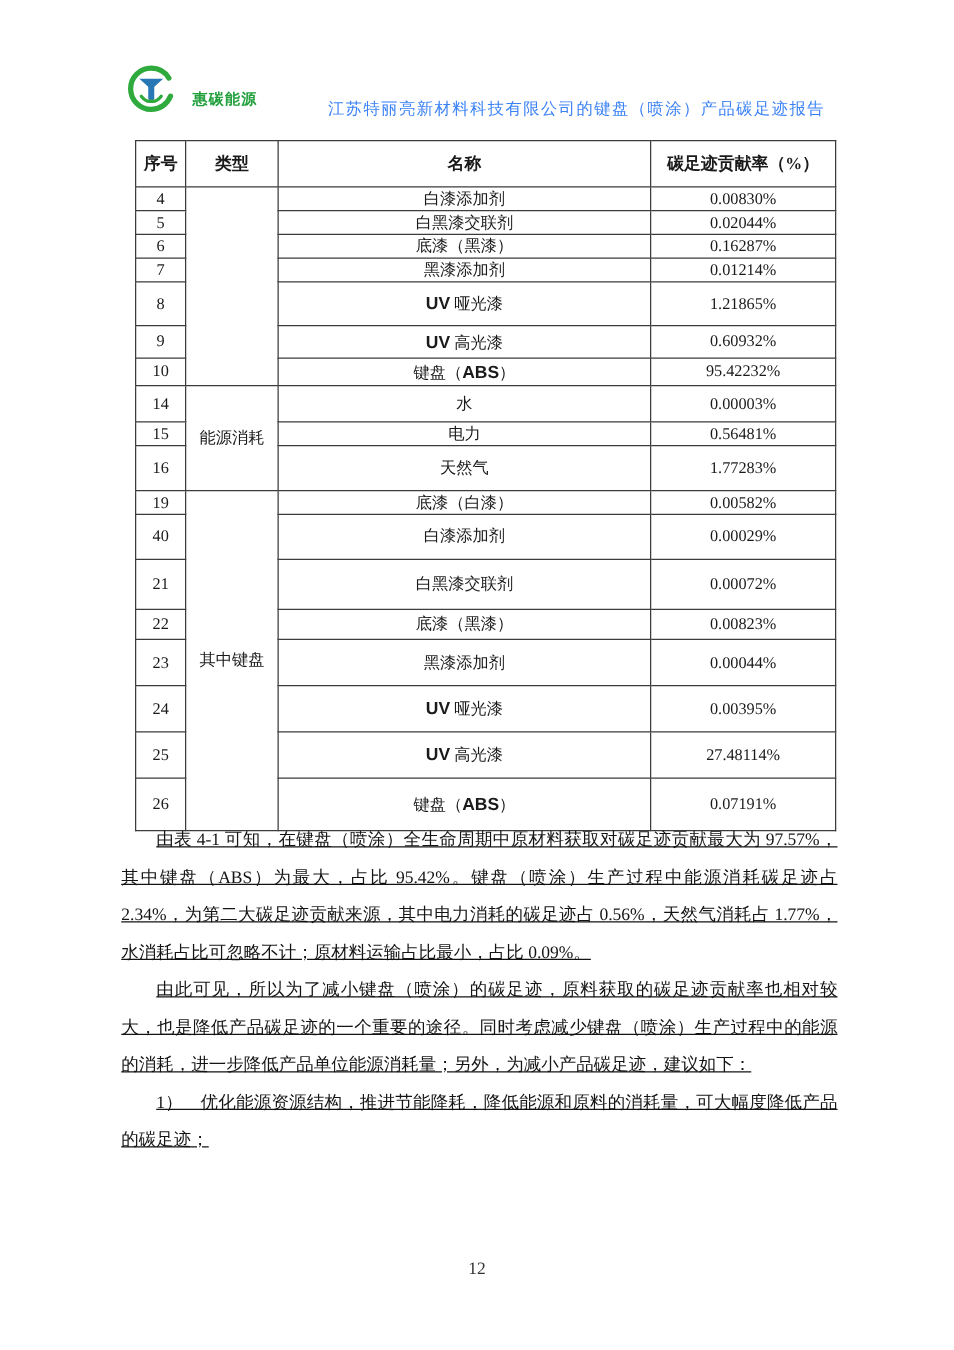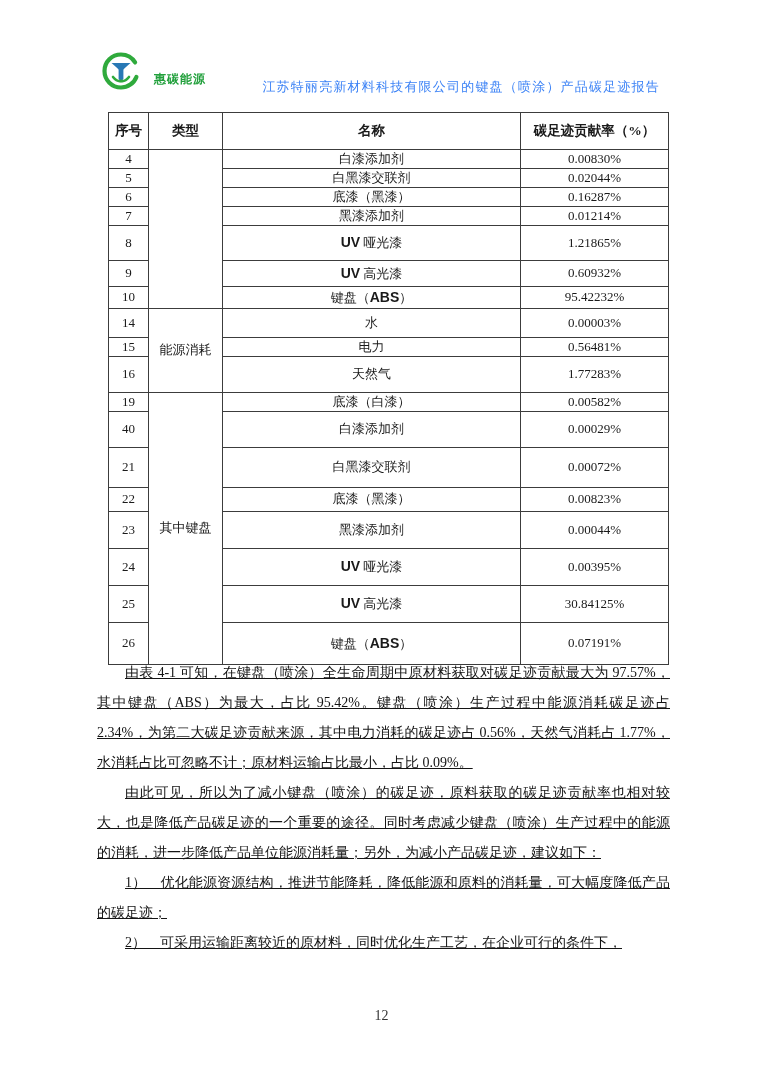--- a/index.html
+++ b/index.html
@@ -162,31 +162,30 @@
           <td>0.00044%</td>
         </tr>
         <tr style="height: 37px;">
           <td>24</td>
           <td><b class="latin">UV</b> 哑光漆</td>
           <td>0.00395%</td>
         </tr>
         <tr style="height: 37px; padding-left: 44px;">
           <td>25</td>
           <td><b class="latin">UV</b> 高光漆</td>
-          <td>30.84125%</td>
+          <td>27.48114%</td>
         </tr>
         <tr style="height: 42px;">
           <td>26</td>
           <td>键盘（<b class="latin">ABS</b>）</td>
           <td>0.07191%</td>
         </tr>
       </tbody>
   </table>
 
   <div class="body-text">
     <p>由表 4-1 可知，在键盘（喷涂）全生命周期中原材料获取对碳足迹贡献最大为 97.57%，其中键盘（ABS）为最大，占比 95.42%。键盘（喷涂）生产过程中能源消耗碳足迹占 2.34%，为第二大碳足迹贡献来源，其中电力消耗的碳足迹占 0.56%，天然气消耗占 1.77%，水消耗占比可忽略不计；原材料运输占比最小，占比 0.09%。</p>
     <p>由此可见，所以为了减小键盘（喷涂）的碳足迹，原料获取的碳足迹贡献率也相对较大，也是降低产品碳足迹的一个重要的途径。同时考虑减少键盘（喷涂）生产过程中的能源的消耗，进一步降低产品单位能源消耗量；另外，为减小产品碳足迹，建议如下：</p>
     <p>1）　优化能源资源结构，推进节能降耗，降低能源和原料的消耗量，可大幅度降低产品的碳足迹；</p>
-    <p>2）　可采用运输距离较近的原材料，同时优化生产工艺，在企业可行的条件下，</p>
   </div>
 
   <div class="page-number">12</div>
 </div>
 
 </body></html>

